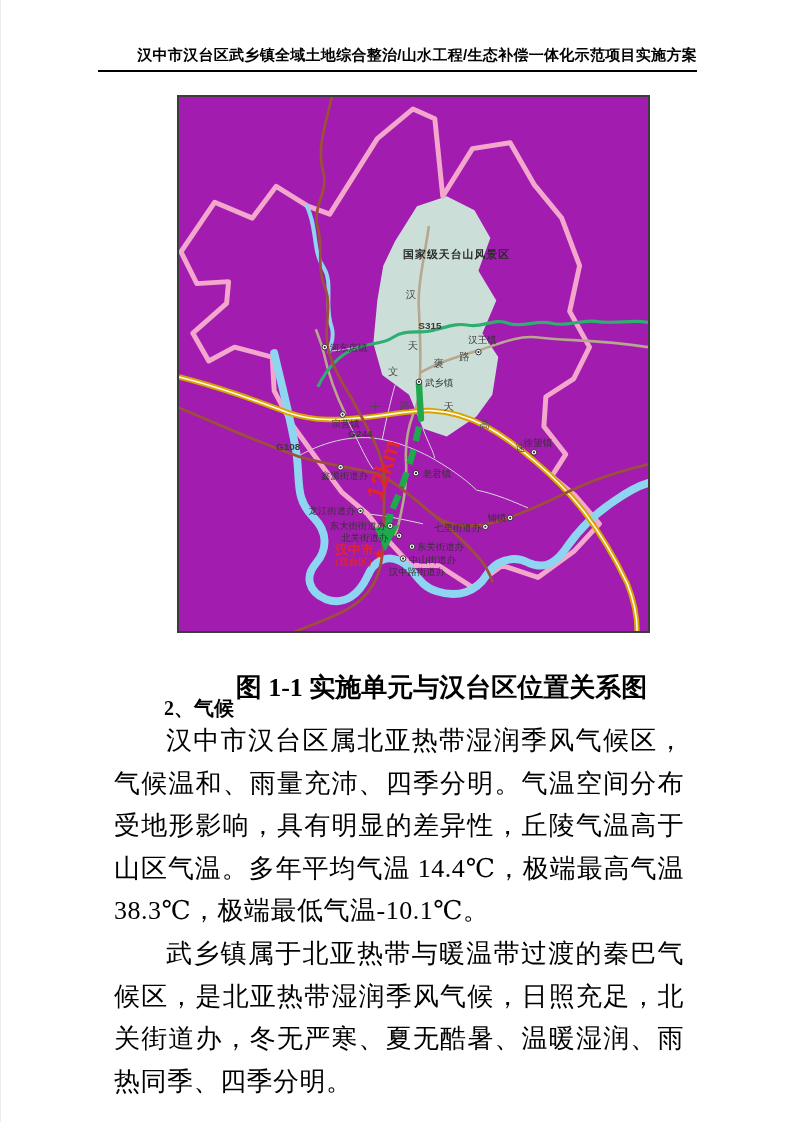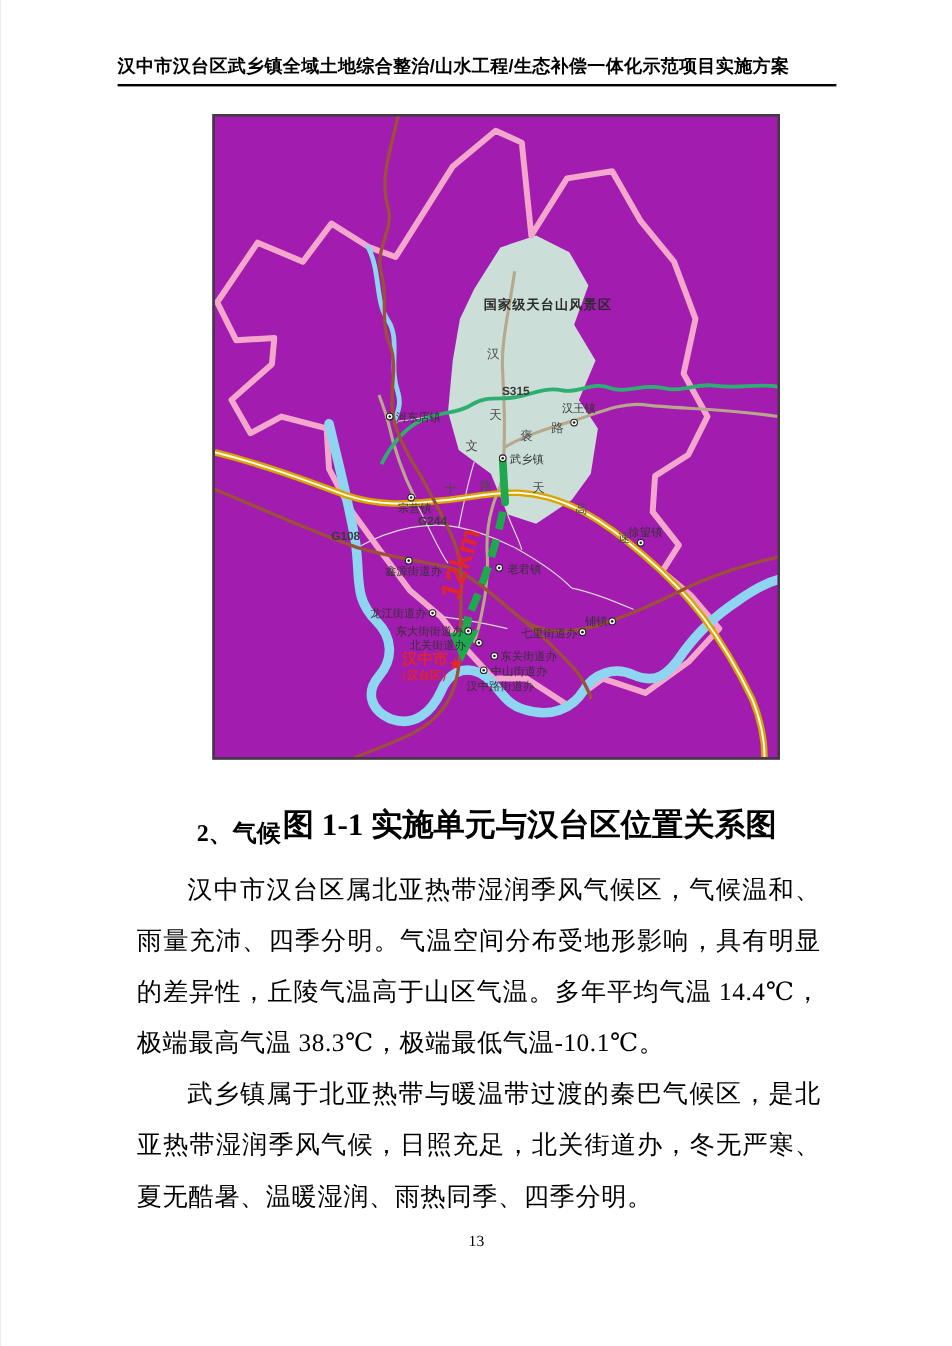--- a/index.html
+++ b/index.html
@@ -1,31 +1,31 @@
 <!DOCTYPE html>
 <html><head>
 <meta charset="utf-8">
 <style>
   html,body{margin:0;padding:0;}
   body{width:793px;height:1122px;background:#ffffff;position:relative;
        font-family:"Liberation Serif","DejaVu Serif",serif;color:#000;}
   .page{position:absolute;inset:0;border-left:1px solid #ededed;}
-  .doc-header{position:absolute;top:46px;left:97px;width:599px;text-align:left;
+  .doc-header{position:absolute;top:46px;left:97px;width:599px;text-align:right;
               font-family:"Liberation Sans","DejaVu Sans",sans-serif;
               font-weight:bold;font-size:15px;letter-spacing:.3px;white-space:nowrap;}
   .doc-header-rule{position:absolute;top:70px;left:97px;width:599px;height:0;
                    border-top:2.5px solid #000;}
   .figure{position:absolute;top:95px;left:176px;width:473px;height:538px;
           border:2px solid #3c3c3c;box-sizing:border-box;background:#a21caf;overflow:hidden;}
   .figure svg{display:block;width:100%;height:100%;}
   .caption{position:absolute;top:670px;left:141px;width:599px;text-align:center;
            font-weight:bold;font-size:26px;white-space:nowrap;}
-  .heading{position:absolute;top:681px;left:163px;font-weight:bold;font-size:20px;}
+  .heading{position:absolute;top:695px;left:163px;font-weight:bold;font-size:20px;}
   .bodytext{position:absolute;top:720px;left:113px;width:570px;
-            font-size:21px;line-height:42.6px;text-align:justify;letter-spacing:.5px;}
+            font-size:26px;line-height:42.6px;text-align:justify;letter-spacing:.5px;}
   .bodytext p{margin:0;text-indent:2em;}
   .page-number{position:absolute;top:1026px;left:0;right:0;text-align:center;
                font-size:13px;}
   
   text{font-family:"Liberation Serif","DejaVu Serif",serif;fill:#333;}
   .t-town{font-size:9.5px;}
   .t-char{font-size:10.5px;fill:#4a4a4a;}
   .t-shield{font-size:10px;font-weight:bold;fill:#3a3a3a;
             font-family:"Liberation Sans","DejaVu Sans",sans-serif;}
   .t-scenic{font-size:11px;font-weight:bold;fill:#2b2b2b;letter-spacing:1px;}

